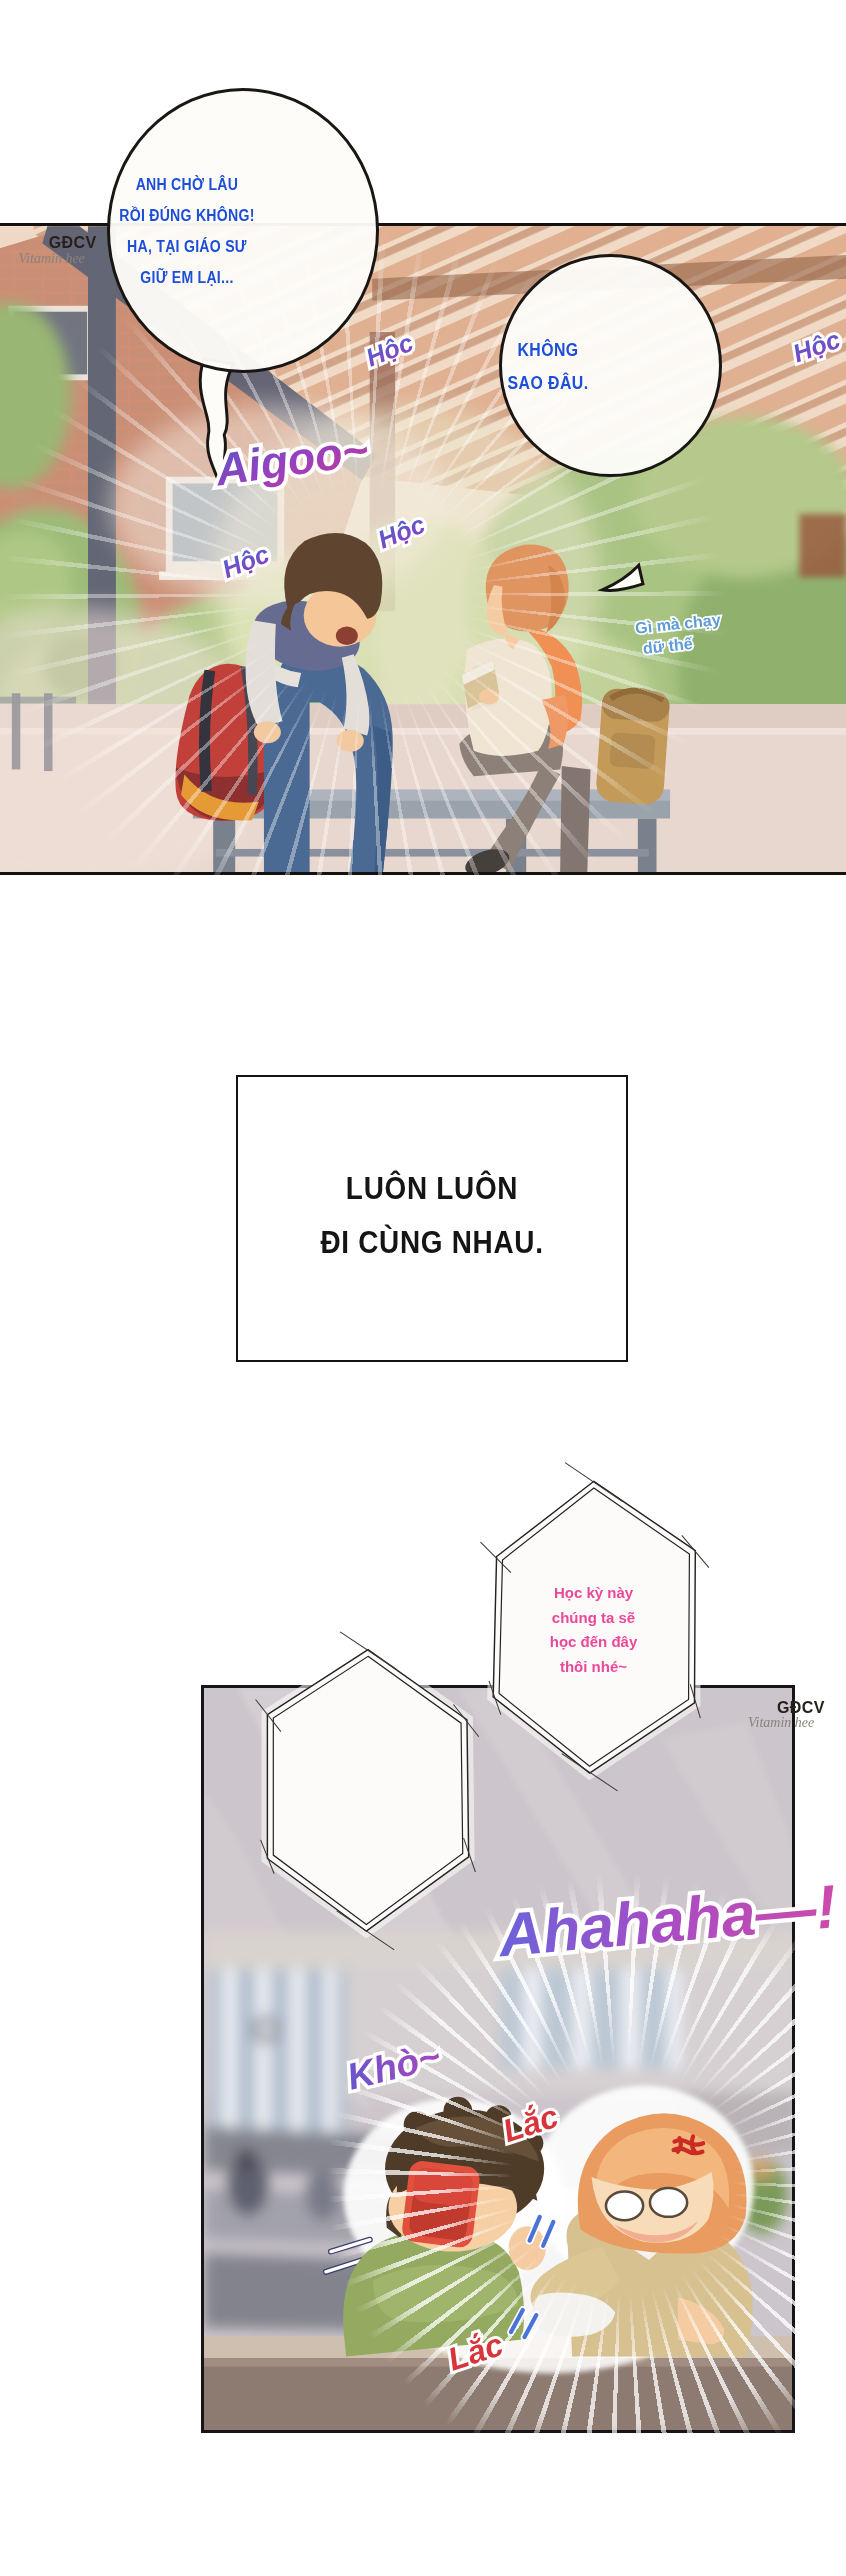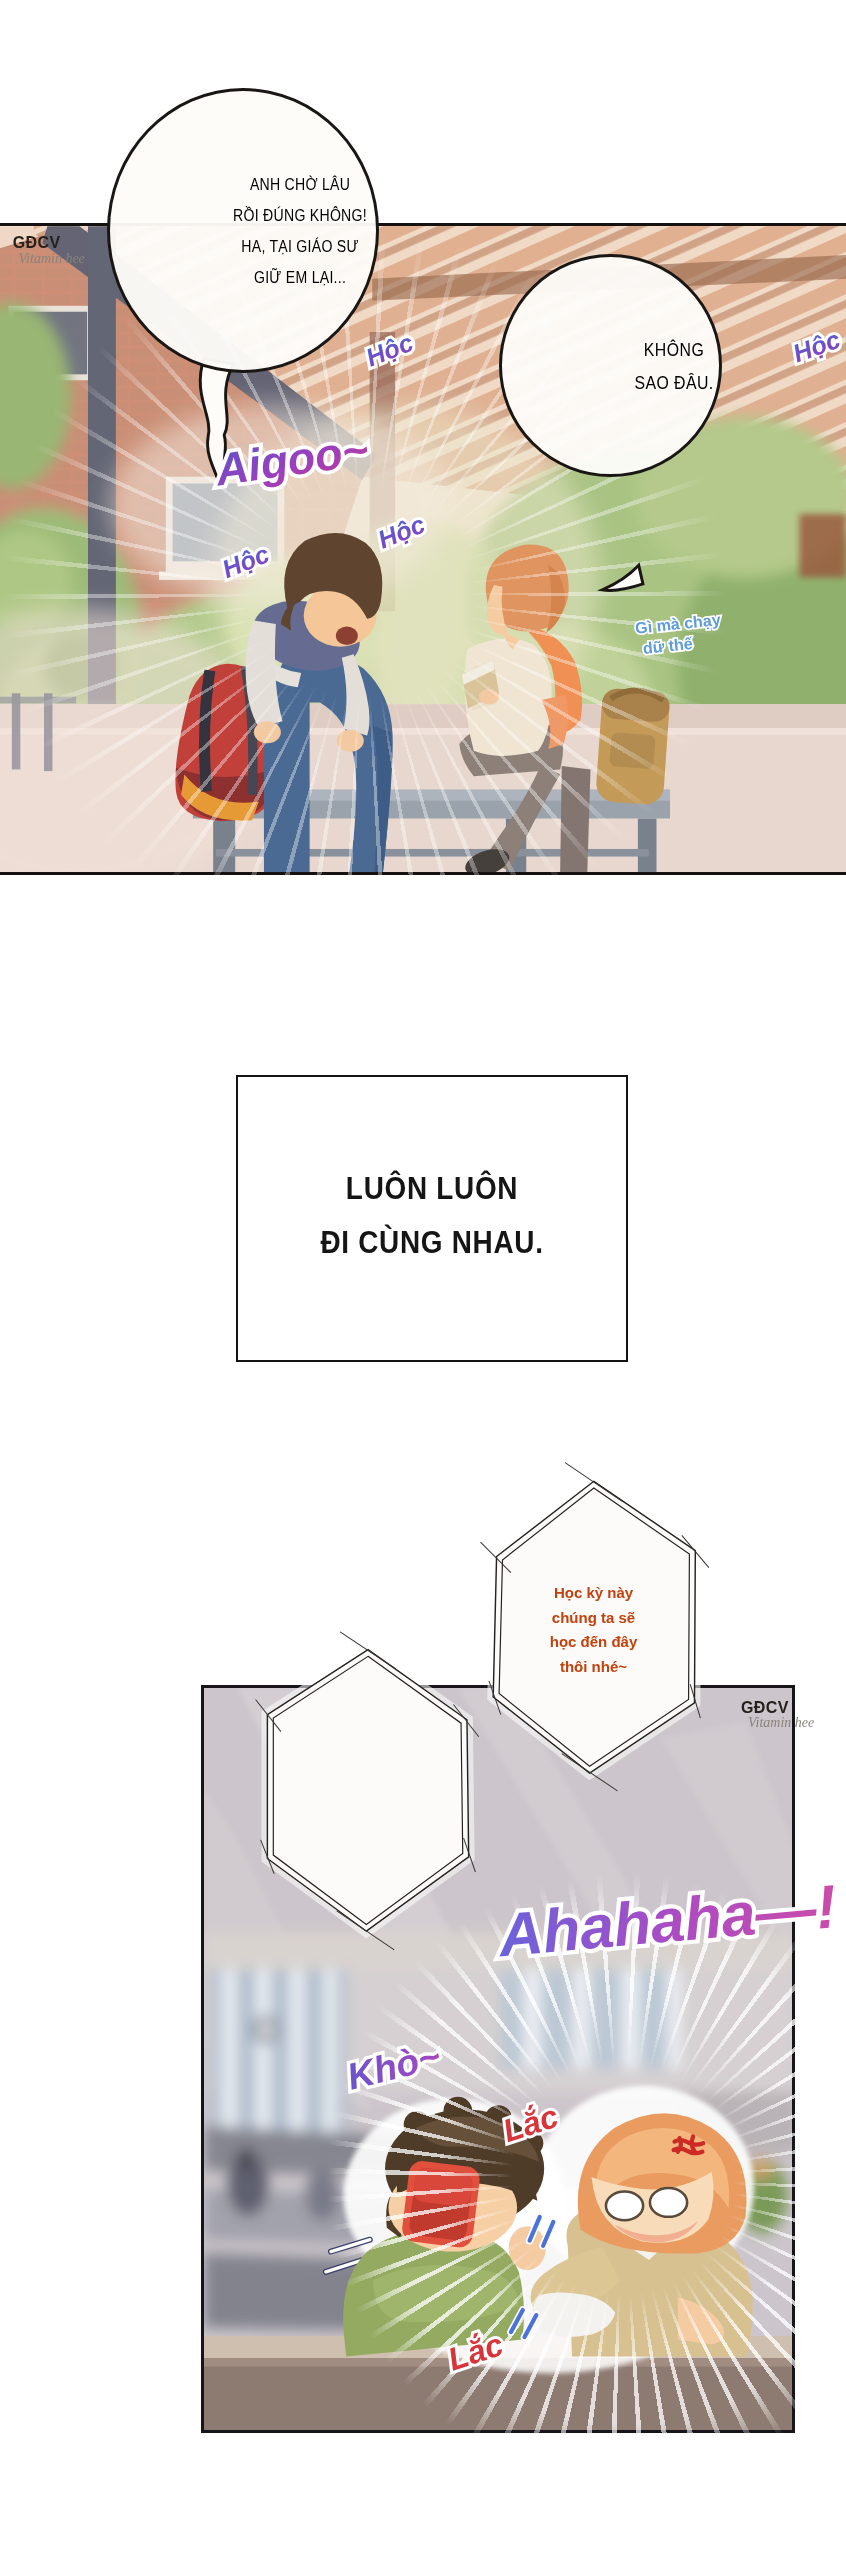--- a/index.html
+++ b/index.html
@@ -9,42 +9,42 @@
 .abs{position:absolute;}
 
 #panelTop{position:absolute;left:0;top:223px;width:846px;height:652px;
   border-top:3.4px solid #14110e;border-bottom:3.4px solid #14110e;box-sizing:border-box;overflow:hidden;}
 #raysTop{position:absolute;left:0;top:223px;width:846px;height:652px;pointer-events:none;
   background:repeating-conic-gradient(from 0deg at 43% 57%,rgba(255,255,255,.0) 0deg 2.6deg,rgba(255,255,255,.42) 2.6deg 3.5deg,rgba(255,255,255,0) 3.5deg 6.2deg);
   -webkit-mask-image:radial-gradient(circle at 43% 57%,transparent 0 102px,rgba(0,0,0,.9) 178px 279px,transparent 364px);
   mask-image:radial-gradient(circle at 43% 57%,transparent 0 102px,rgba(0,0,0,.9) 178px 279px,transparent 364px);}
 
 .bub{position:absolute;background:rgba(253,252,249,0.96);border:3.4px solid #191613;border-radius:50%;
-  box-sizing:border-box;display:flex;flex-direction:column;justify-content:center;align-items:flex-end;
-  text-align:center;font-weight:normal;color:#000000;}
+  box-sizing:border-box;display:flex;flex-direction:column;justify-content:center;align-items:flex-start;
+  text-align:center;font-weight:bold;color:#1d4ed8;}
 .bub>div{transform:scaleX(.88);transform-origin:center;white-space:nowrap;}
 #bub1{left:107px;top:88px;width:272px;height:285px;font-size:16px;line-height:31px;letter-spacing:0.3px;}
 #bub2{left:499px;top:254px;width:223px;height:223px;font-size:18px;line-height:33px;letter-spacing:0.5px;}
 #bub3{left:592px;top:379px;width:203px;height:198px;font-size:16px;line-height:33px;letter-spacing:0.5px;background:rgba(250,248,243,0.985);padding-top:17px;}
 #bub2{padding-top:3.4px;}
 
 #midbox{position:absolute;left:236px;top:1075px;width:392px;height:287px;border:2.5px solid #131313;
   box-sizing:border-box;background:#fff;display:flex;flex-direction:column;justify-content:center;
   align-items:center;text-align:center;font-weight:bold;color:#151515;font-size:31px;line-height:54px;letter-spacing:0.8px;padding-bottom:5.1px;}
 
 #panelLow{position:absolute;left:201px;top:1685px;width:594px;height:748px;
   border:3.4px solid #17141a;box-sizing:border-box;background:#ccc5cb;overflow:hidden;}
 #raysLow{position:absolute;left:201px;top:1685px;width:594px;height:748px;pointer-events:none;
   background:repeating-conic-gradient(from 0deg at 71% 66%,rgba(255,255,255,0) 0deg 2.2deg,rgba(255,255,255,.8) 2.2deg 3.3deg,rgba(255,255,255,0) 3.3deg 5.6deg);
   -webkit-mask-image:radial-gradient(ellipse 262px 271px at 71% 66%,transparent 0 110px,rgba(0,0,0,.95) 182px 237px,transparent 296px);
   mask-image:radial-gradient(ellipse 262px 271px at 71% 66%,transparent 0 110px,rgba(0,0,0,.95) 182px 237px,transparent 296px);}
 
-.hextxt{position:absolute;text-align:center;font-weight:bold;color:#c2410c;font-size:15px;line-height:24.5px;}
-
-.wm{position:absolute;font-weight:bold;color:#26211c;font-size:16px;letter-spacing:0.4px;}
+.hextxt{position:absolute;text-align:center;font-weight:bold;color:#ec4899;font-size:15px;line-height:24.5px;}
+
+.wm{position:absolute;font-weight:bold;color:#26211c;font-size:16px;letter-spacing:0.4px;margin-left:36px;}
 .wmsig{position:absolute;font-family:"Liberation Serif",serif;font-style:italic;color:#8a837c;font-size:14px;}
 </style>
 </head>
 <body>
 <div id="page">
 
   <div id="panelTop">
     <svg width="846" height="652" viewBox="0 0 1000 770">
       <defs>
         <linearGradient id="sky" x1="0" y1="0" x2="0" y2="1">

